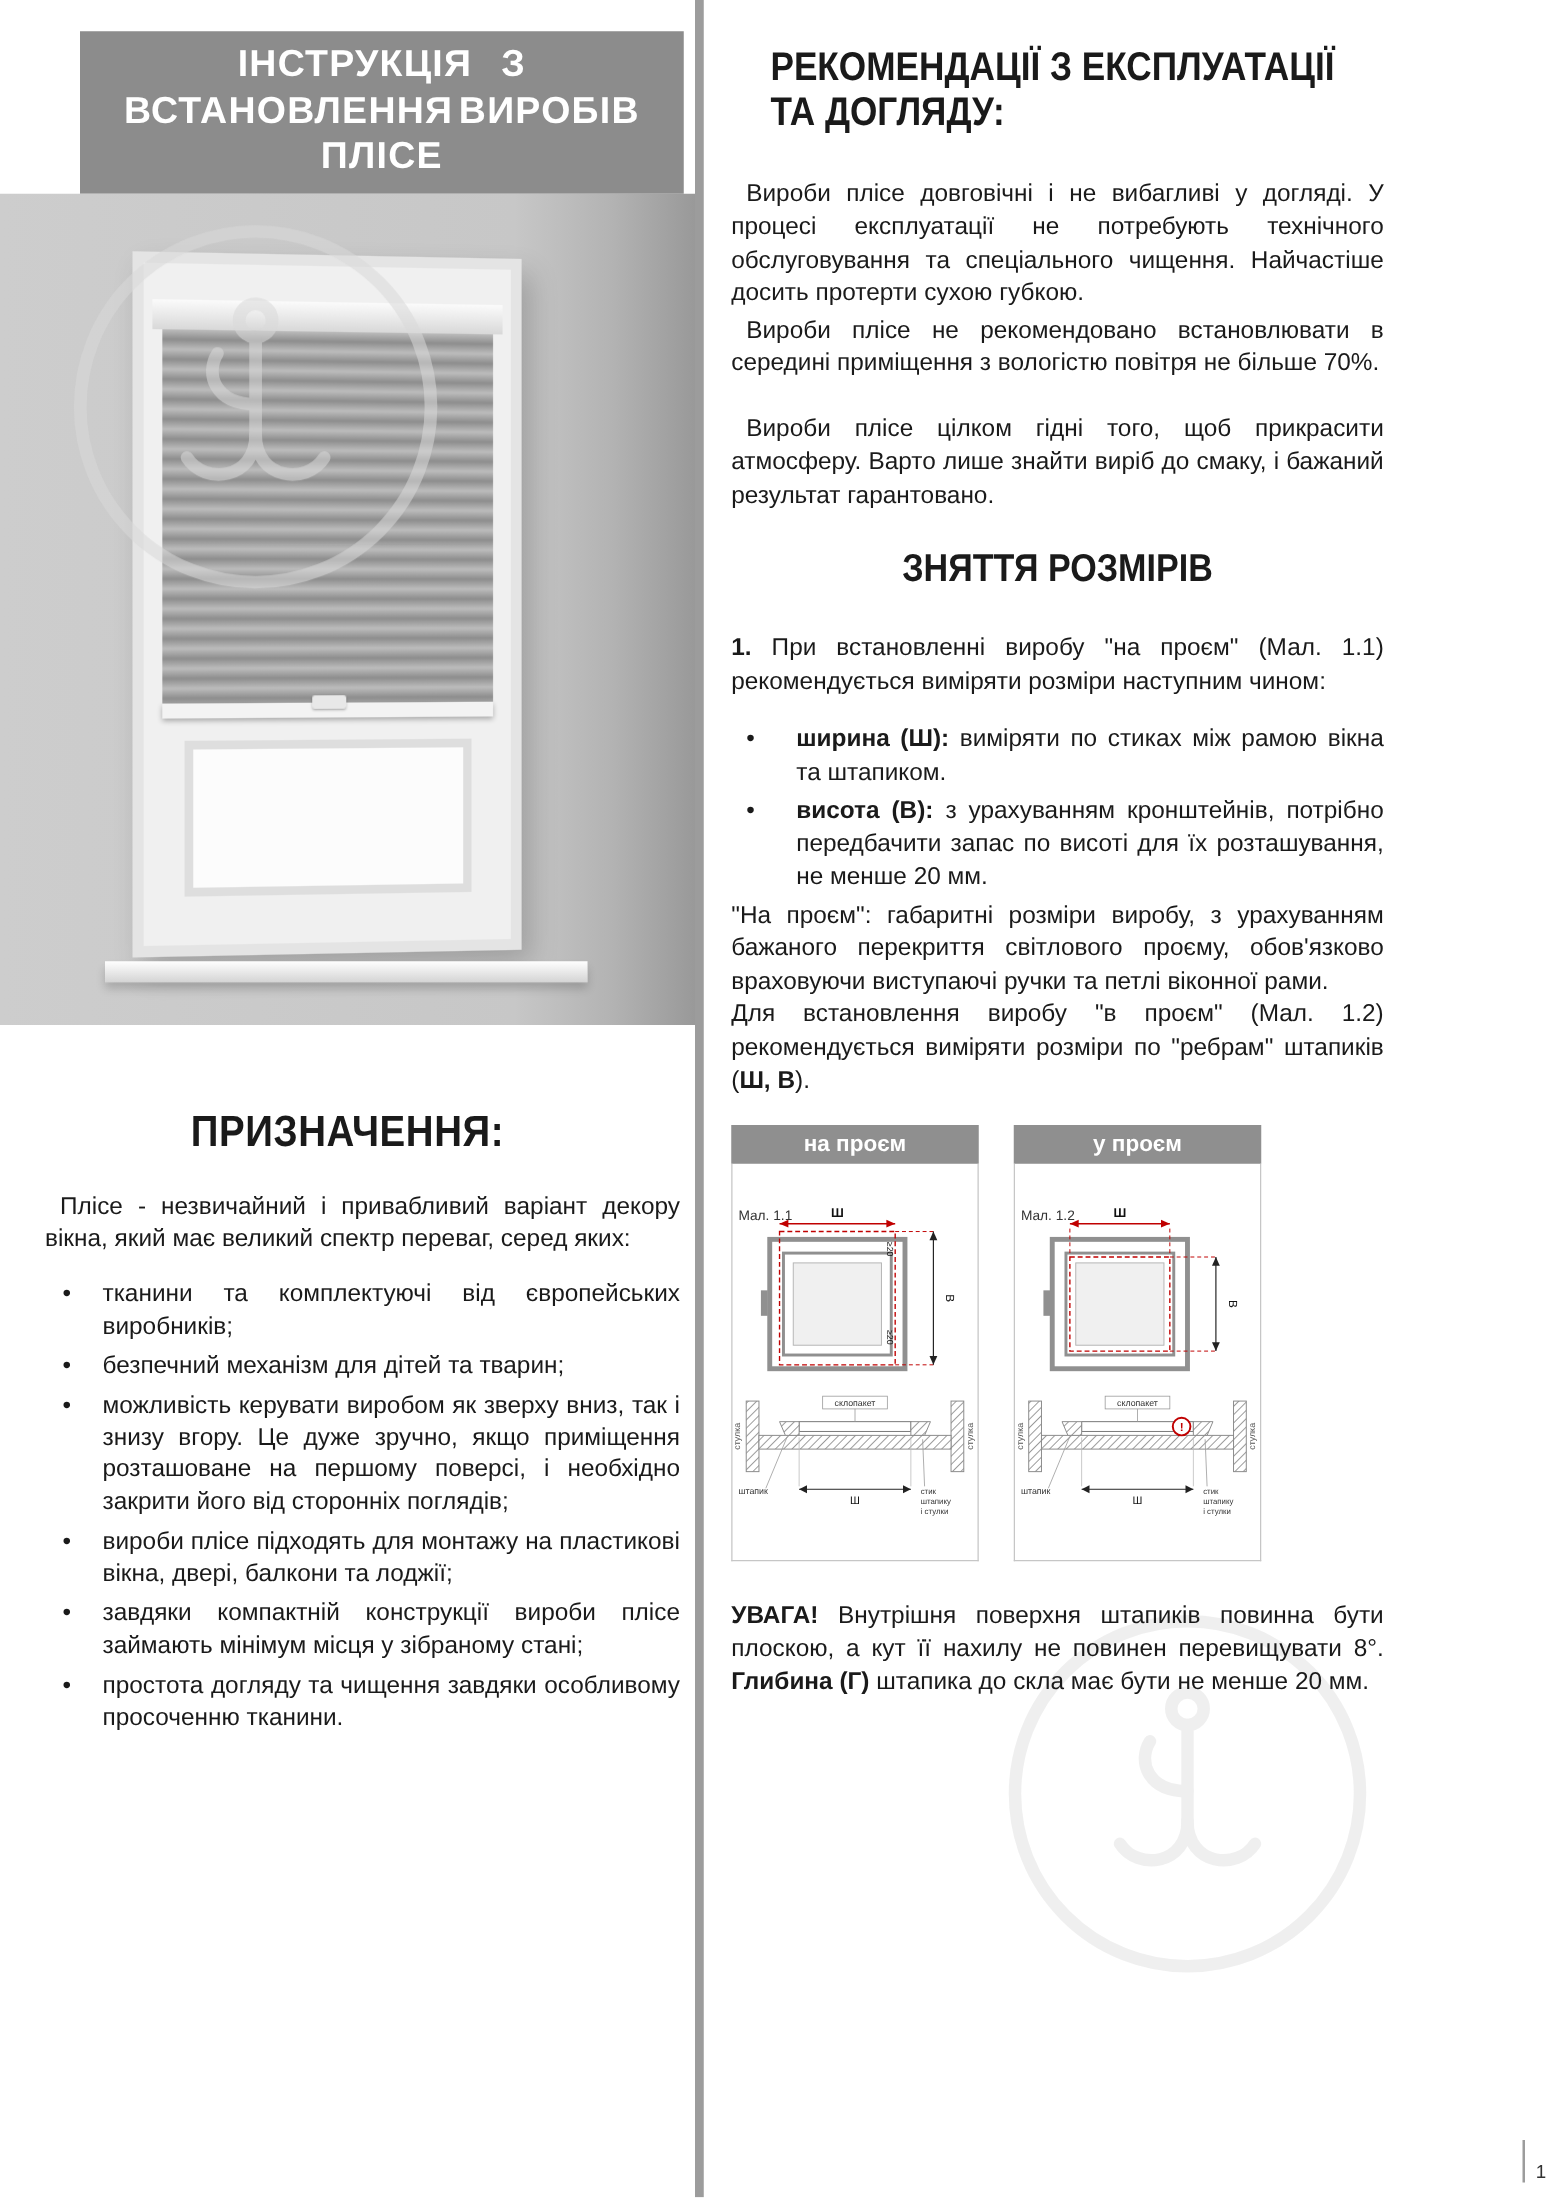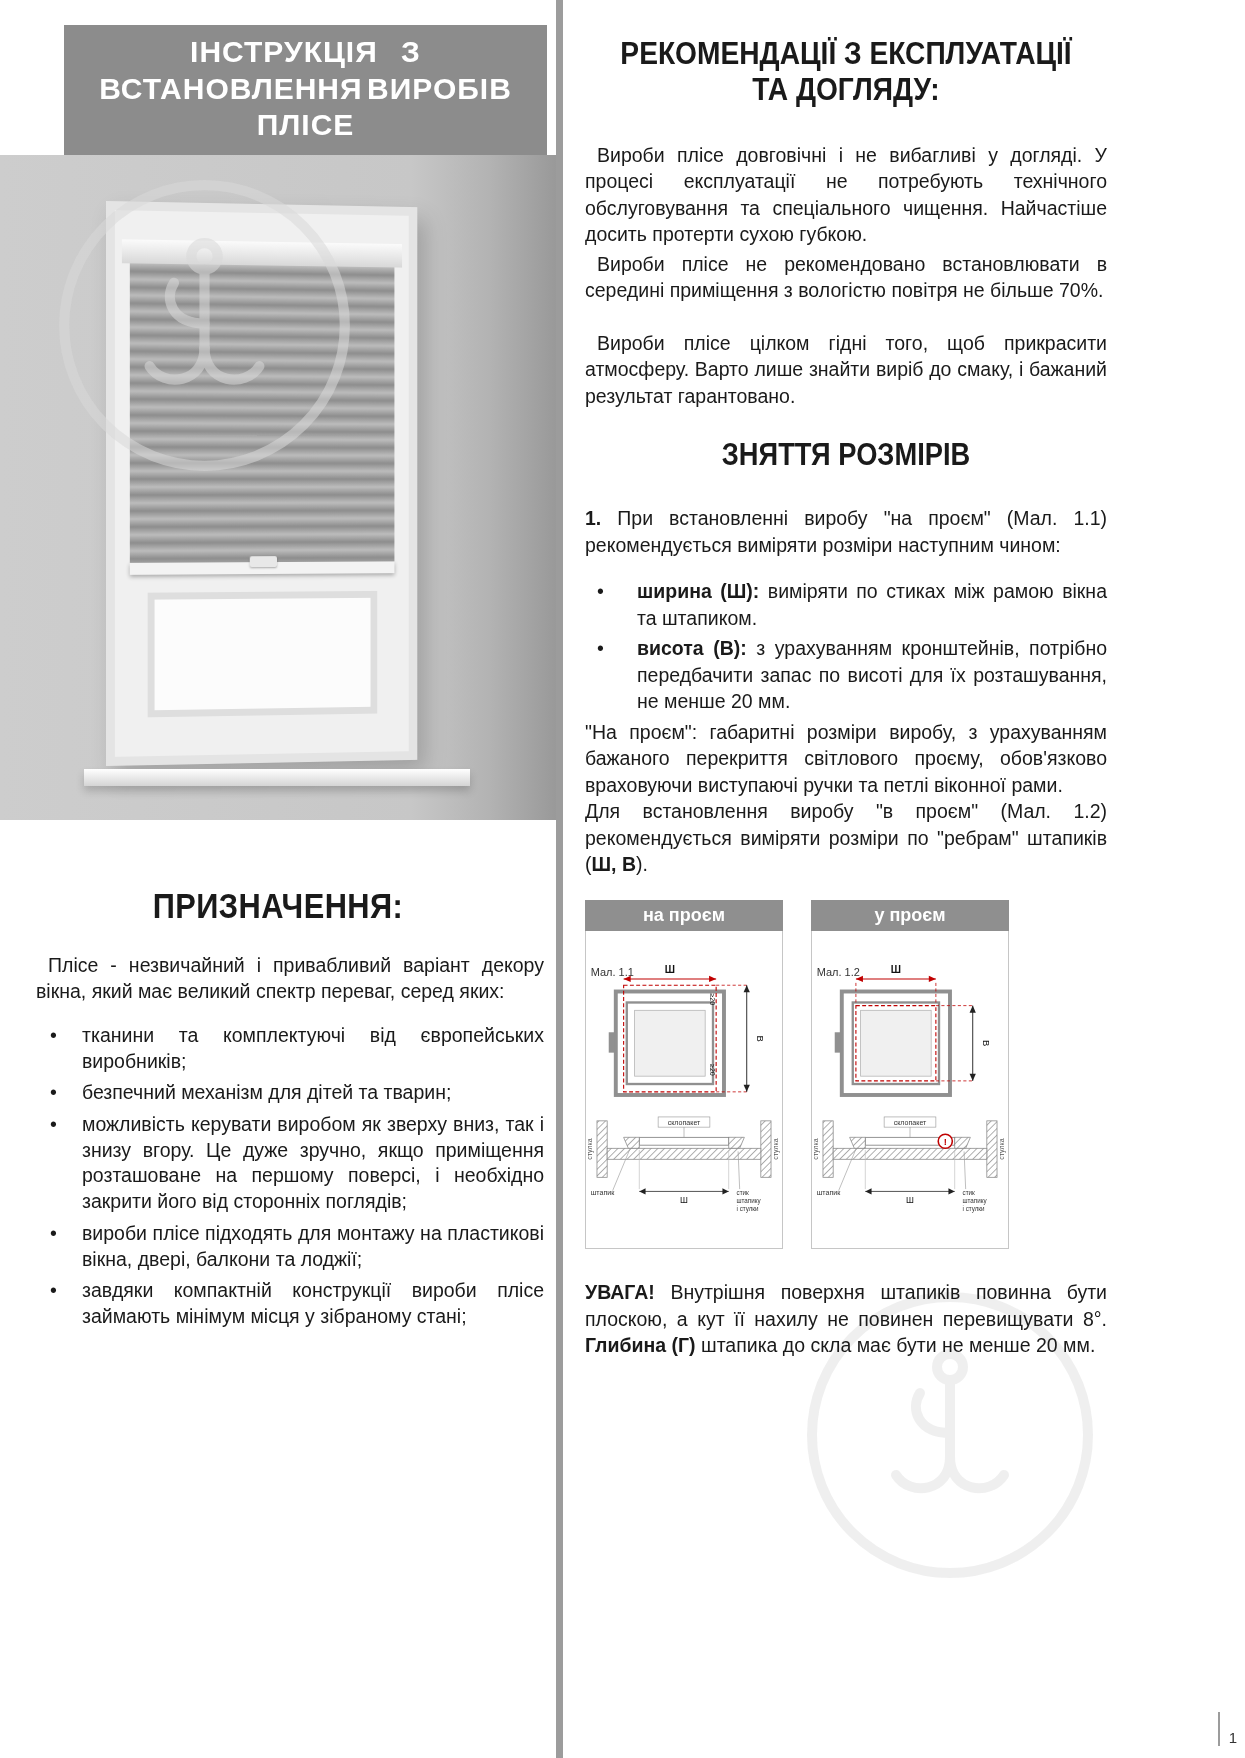--- a/index.html
+++ b/index.html
@@ -42,21 +42,21 @@
 
   
   .h-cond { font-weight:700; transform:scaleX(0.88); transform-origin:center; display:block; }
   .h-left { margin-top:66px; text-align:center; font-size:35px; letter-spacing:0.5px; }
   .doc-p { font-size:19.5px; line-height:1.36; text-align:justify; }
   .intro { margin:26px 12px 0 36px; text-indent:12px; }
   .p-bullets { margin:18px 12px 0 36px; list-style:none; }
   .p-bullets li { position:relative; padding-left:46px; margin-bottom:6px; font-size:19.5px; line-height:1.32; text-align:justify; }
   .p-bullets li::before { content:"•"; position:absolute; left:14px; top:0; }
 
-  .care-h { margin-top:36px; text-align:center; font-size:32px; line-height:1.12; }
+  .care-h { margin-top:36px; font-size:32px; line-height:1.12; }
   .rp1 { margin-top:34px; text-indent:12px; }
   .rp2 { margin-top:3px;  text-indent:12px; }
   .rp3 { margin-top:26px; text-indent:12px; }
   .meas-h { margin-top:28px; text-align:center; font-size:31px; }
   .step { margin-top:32px; }
   .m-bullets { margin-top:20px; list-style:none; }
   .m-bullets li { position:relative; padding-left:52px; margin-bottom:4px; font-size:19.5px; line-height:1.36; text-align:justify; }
   .m-bullets li::before { content:"•"; position:absolute; left:12px; top:0; }
   .pna { margin-top:2px; }
   .pv  { margin-top:0px; }
@@ -122,20 +122,21 @@
 
         <li><span>безпечний механізм для дітей та тварин;</span></li>
 
         <li><span>можливість керувати виробом як зверху вниз, так і знизу вгору. Це дуже зручно, якщо приміщення розташоване на першому поверсі, і необхідно закрити його від сторонніх поглядів;</span></li>
 
         <li><span>вироби плісе підходять для монтажу на пластикові вікна, двері, балкони та лоджії;</span></li>
 
         <li><span>завдяки компактній конструкції вироби плісе займають мінімум місця у зібраному стані;</span></li>
 
 
+        <li><span>простота догляду та чищення завдяки особливому просоченню тканини.</span></li>
       </ul>
   </div>
 
   <div class="col-right">
 
     <h2 class="care-h">
       <span class="h-cond">РЕКОМЕНДАЦІЇ З ЕКСПЛУАТАЦІЇ</span>
       <span class="h-cond">ТА ДОГЛЯДУ:</span>
     </h2>
 

